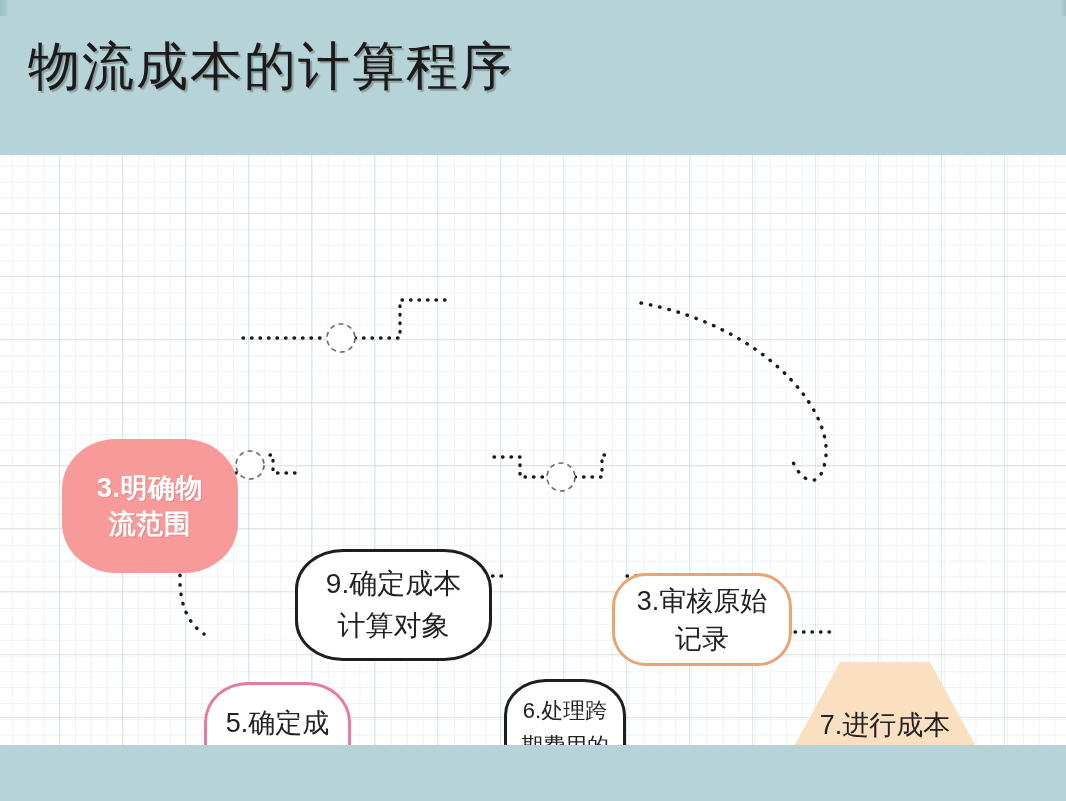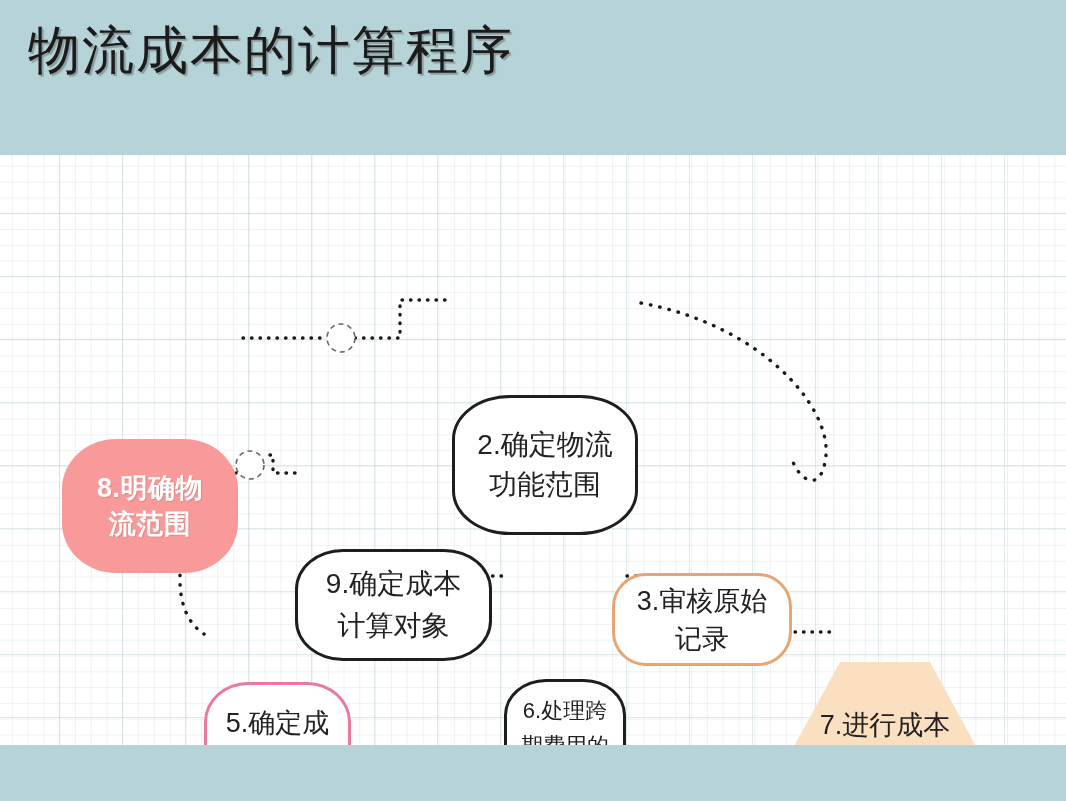--- a/index.html
+++ b/index.html
@@ -38,21 +38,21 @@
     top: 0;
     width: 7px;
     height: 801px;
     background: linear-gradient(to left, #9dbfc4 0%, #b0cfd4 60%, #b6d4d8 100%);
   }
 
   
   .header {
     position: absolute;
     left: 0;
-    top: 0;
+    top: 16px;
     width: 1066px;
     height: 155px;
     background: #b6d4d8;
   }
   .slide-title {
     position: absolute;
     left: 28px;
     top: 17px;
     font-family: "Liberation Serif", "DejaVu Serif", serif;
     font-size: 52px;
@@ -263,28 +263,24 @@
       <g fill="#ffffff" stroke="#6a6a6a" stroke-width="1.6" stroke-dasharray="5 4">
         <circle cx="341" cy="183" r="14"></circle>
         <circle cx="561" cy="322" r="14"></circle>
         <circle cx="250" cy="310" r="14"></circle>
         <circle cx="424" cy="477" r="14"></circle>
         <circle cx="729" cy="477" r="15"></circle>
       </g>
     </svg>
 
     <div class="node node-1">
-      <span class="label">8.明确物
+      <span class="label">3.明确物
 流范围</span>
     </div>
 
-    <div class="node node-outline node-2">
-      <span class="label">2.确定物流
-功能范围</span>
-    </div>
 
     <div class="node node-outline node-3">
       <span class="label">3.审核原始
 记录</span>
     </div>
 
     <div class="node node-outline node-4">
       <span class="label">9.确定成本
 计算对象</span>
     </div>

